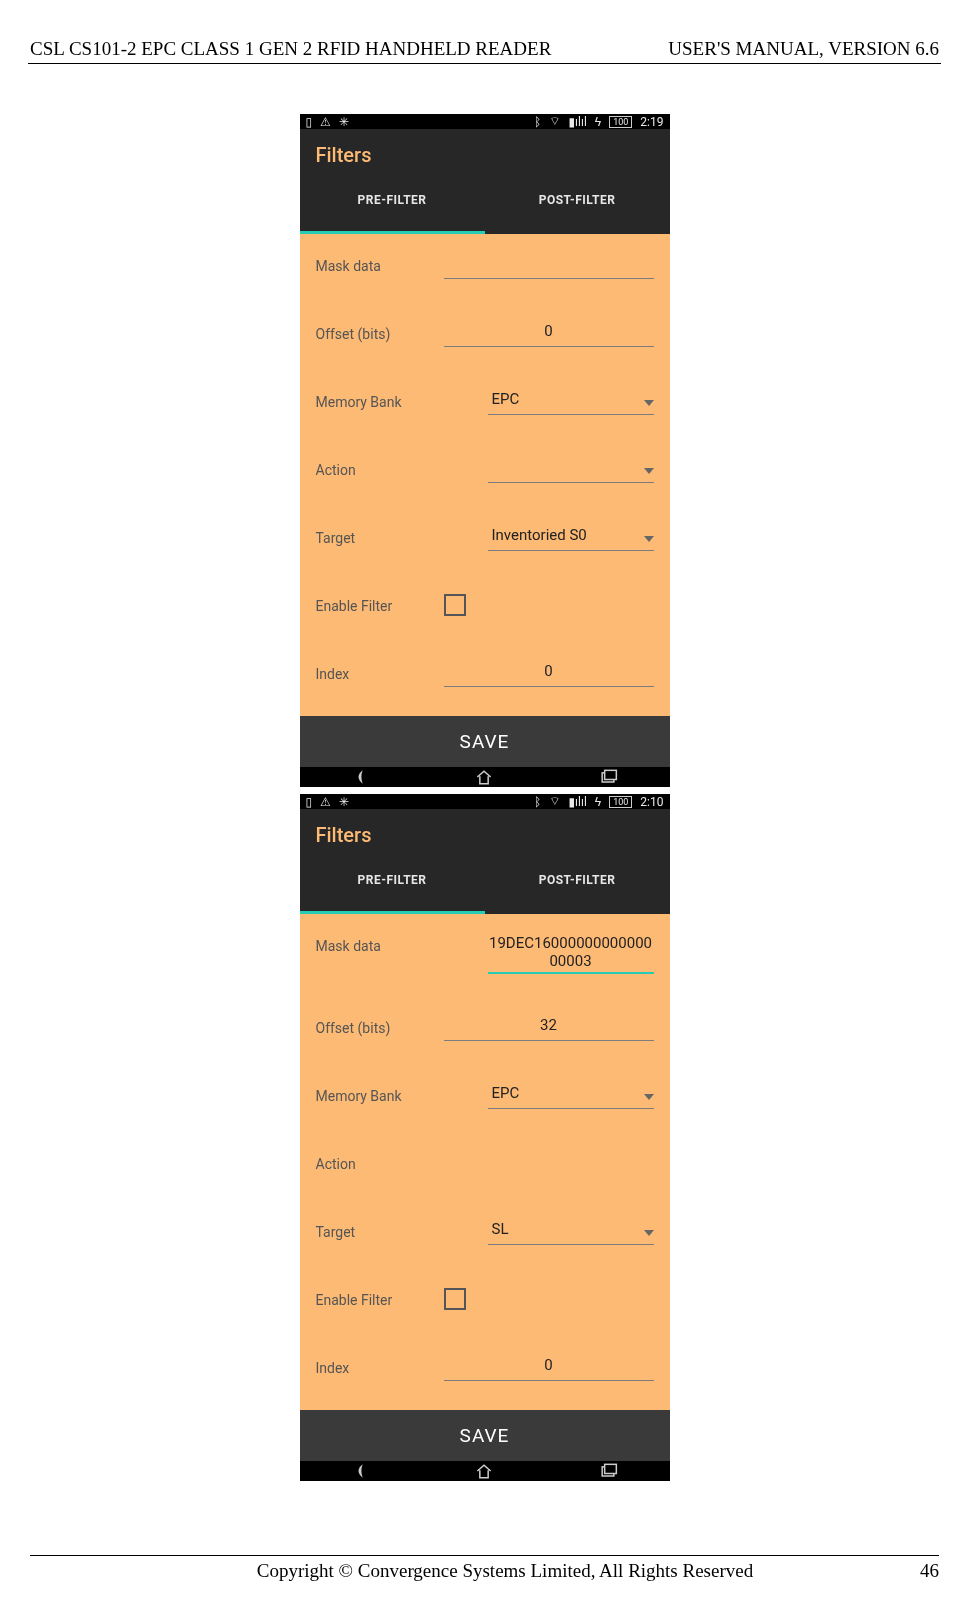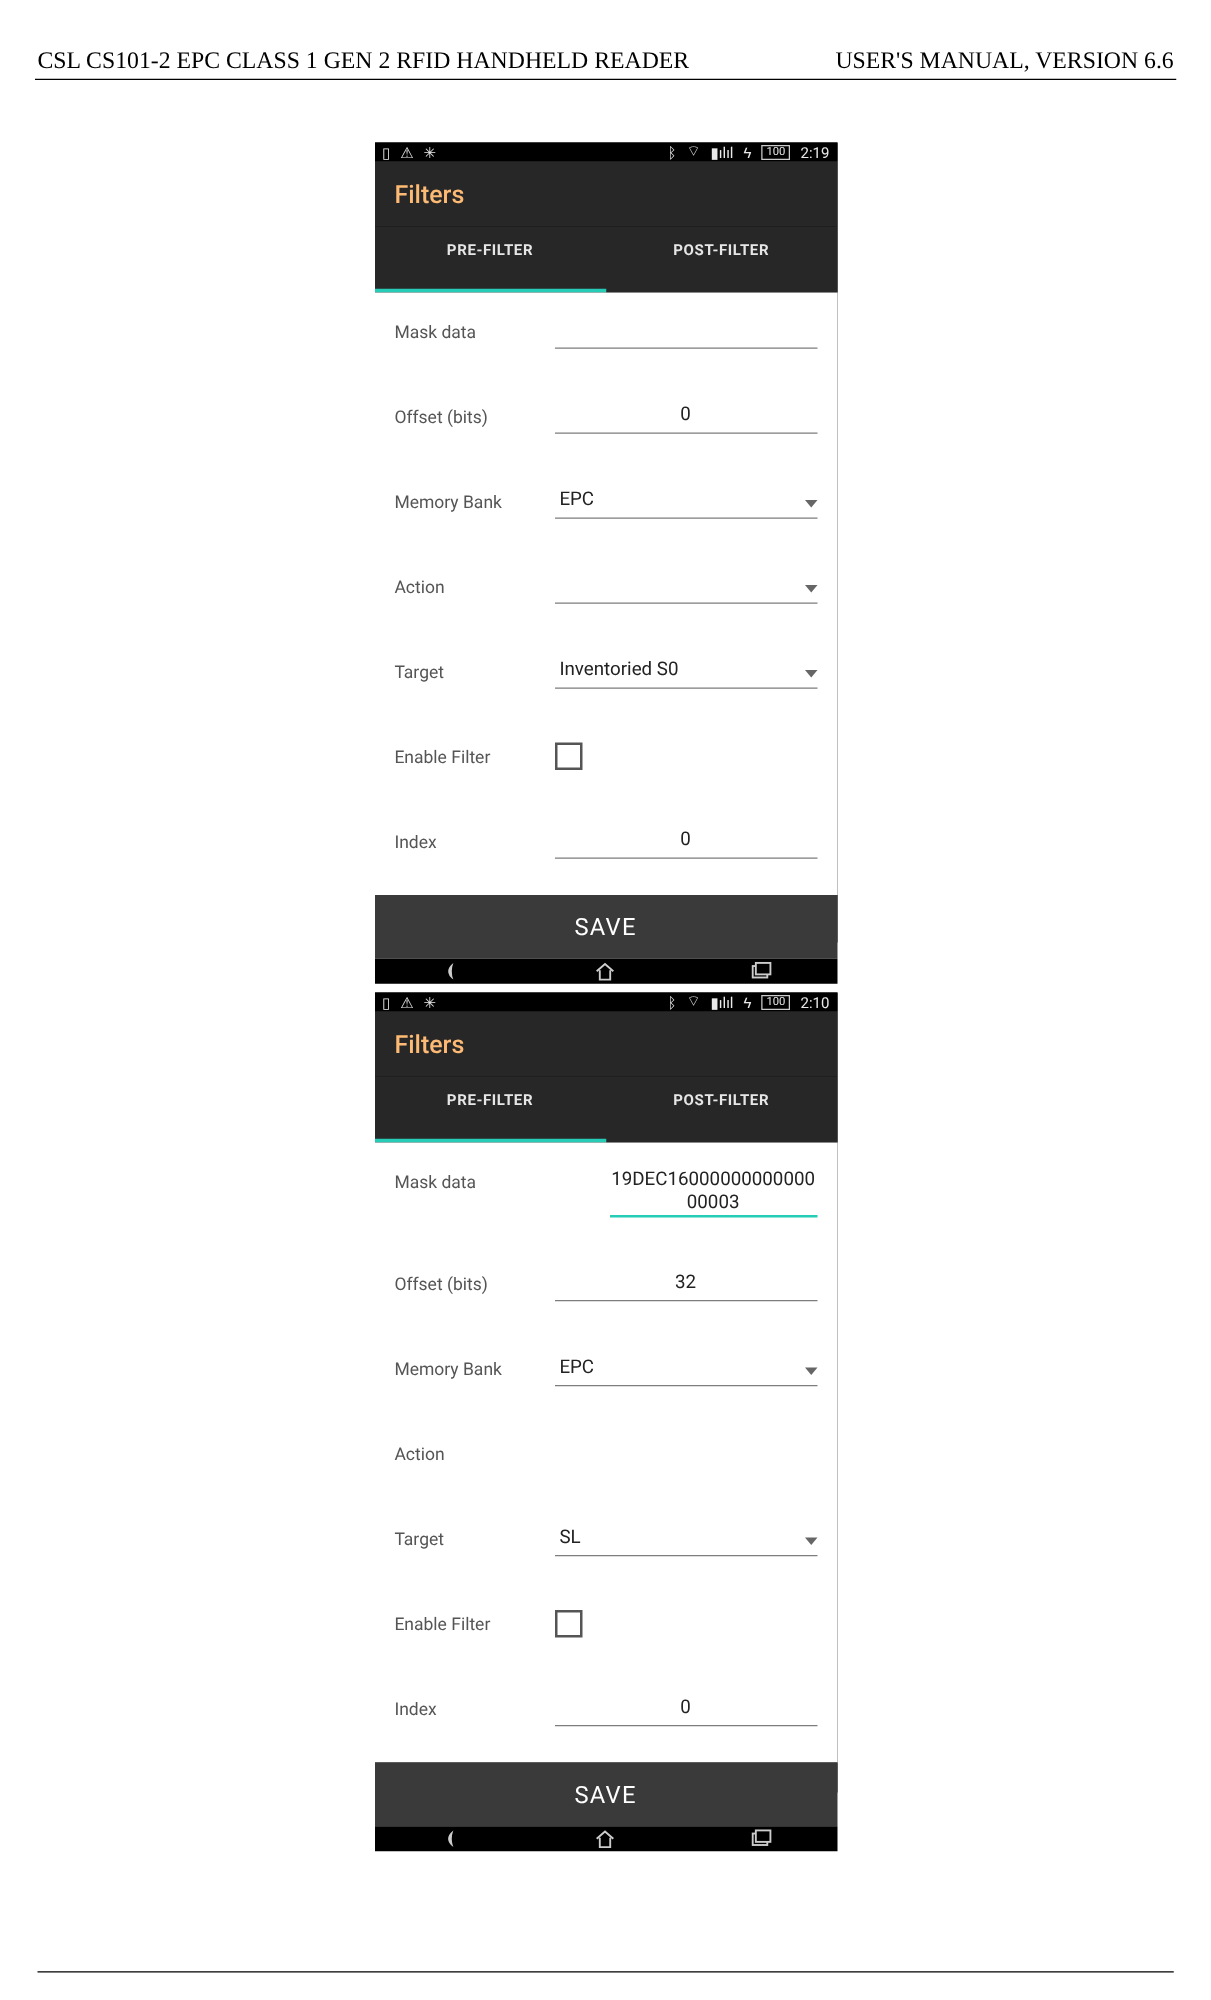--- a/index.html
+++ b/index.html
@@ -88,21 +88,21 @@
     text-align:center;
     padding:12px 0 24px 0;
     font-size:12px;
     font-weight:700;
     letter-spacing:.5px;
     color:#e6e6e6;
     border-bottom:3px solid transparent;
   }
   .tab.active{border-bottom-color:#26ccb6;}
   .form{
-    background:#ffffff;
+    background:#fdba74;
     flex:1;
     color:#222;
     padding:6px 16px 0 16px;
   }
   .row{
     display:flex;
     align-items:flex-start;
     min-height:56px;
     padding-top:12px;
   }
@@ -125,20 +125,21 @@
     padding:2px 0;
   }
   .underline.teal{border-bottom-color:#26ccb6;border-bottom-width:2px;margin-left:44px;}
   .sel{
     border-bottom:1.5px solid #7d7d7d;
     min-height:22px;
     font-size:15px;
     color:#222;
     padding:2px 18px 2px 4px;
     position:relative;
+    margin-left:44px;
   }
   .caret{
     position:absolute;
     right:0;
     bottom:8px;
     width:0;height:0;
     border-left:5px solid transparent;
     border-right:5px solid transparent;
     border-top:6px solid #666;
   }
@@ -330,13 +331,17 @@
           <rect x="5" y="7" width="14" height="11"></rect>
           <rect x="8" y="4" width="14" height="11" fill="#000"></rect>
         </svg>
     </div>
   </div>
 
 </div>
 
 <div class="page-footer">
   <hr class="footer-rule">
+  <div class="footer-row">
+    <span class="footer-left">Copyright © Convergence Systems Limited, All Rights Reserved</span>
+    <span>46</span>
+  </div>
 </div>
 
 </body></html>

